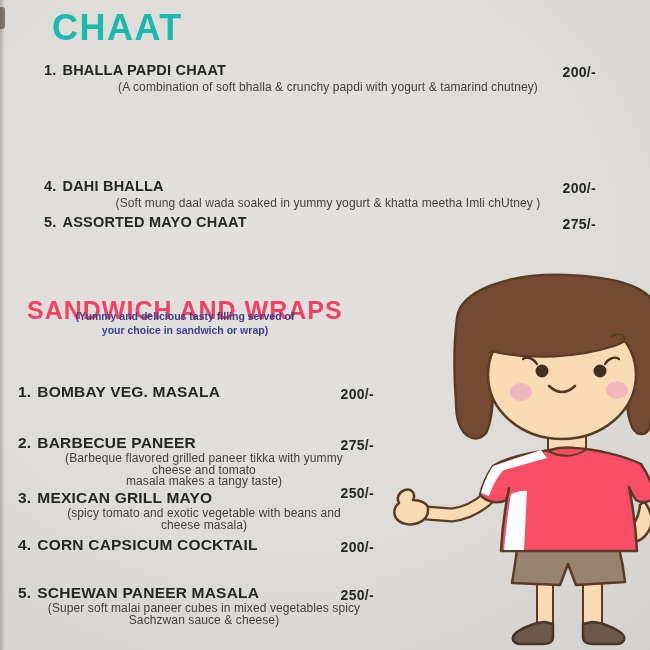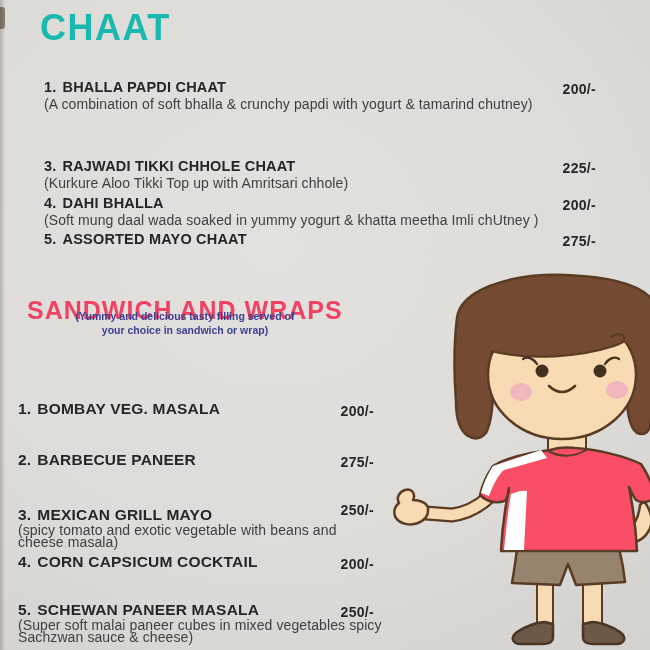--- a/index.html
+++ b/index.html
@@ -7,75 +7,74 @@
     width:650px;height:650px;position:relative;overflow:hidden;
     background:radial-gradient(95% 85% at 42% 38%, #e3e1dd 0%, #dedcd8 55%, #d2d0cc 100%);
     font-family:"Liberation Sans","DejaVu Sans",sans-serif;
     -webkit-font-smoothing:antialiased;
   }
   .edge-left{position:absolute;left:0;top:0;width:5px;height:650px;
     background:linear-gradient(90deg,rgba(70,58,46,.28),rgba(70,58,46,0));}
   .smudge{position:absolute;left:0;top:7px;width:5px;height:22px;background:rgba(62,48,36,.55);
     border-radius:0 3px 3px 0;filter:blur(.6px);}
   .h1{position:absolute;font-weight:bold;line-height:1;}
-  .h1.chaat{left:40px;top:10px;font-size:36px;letter-spacing:1.5px;color:#1ab9b0;}
+  .h1.chaat{left:52px;top:10px;font-size:36px;letter-spacing:1.5px;color:#1ab9b0;}
   .h1.sw{left:27px;top:298px;font-size:25px;letter-spacing:1px;color:#f04363;}
   .subtitle{position:absolute;left:20px;top:309px;width:330px;text-align:center;
     font-size:10.5px;font-weight:bold;line-height:14px;color:#3c3e92;white-space:pre-line;}
   .section{position:absolute;top:0;left:0;width:650px;height:650px;pointer-events:none;}
-  .mi{position:absolute;margin-top:17px;}
+  .mi{position:absolute;}
   .s1 .mi{left:44px;width:568px;}
   .s2 .mi{left:18px;width:372px;}
   .mi-t{position:relative;font-weight:bold;color:#262626;letter-spacing:.2px;}
   .s1 .mi-t{font-size:14.5px;line-height:17px;}
   .s2 .mi-t{font-size:15.5px;line-height:18px;}
   .mi-num{margin-right:6px;}
   .mi-price{position:absolute;right:16px;top:2px;font-size:14px;font-weight:bold;color:#262626;letter-spacing:.3px;}
   .s2 .mi:nth-child(3) .mi-price{top:-5px;}
-  .mi-d{color:#403f3d;font-size:14px;letter-spacing:.1px;white-space:pre-line;}
+  .mi-d{color:#403f3d;font-size:12px;letter-spacing:.1px;white-space:pre-line;text-align:center;}
   .s1 .mi-d{margin-top:2px;line-height:12px;}
   .s2 .mi-d{margin-top:1px;line-height:11.5px;}
   .girl{position:absolute;left:390px;top:260px;width:260px;height:390px;overflow:visible;}
 </style>
 </head>
 <body>
 
 <div class="edge-left"></div>
 <div class="smudge"></div>
 
 <div class="h1 chaat">CHAAT</div>
 
 <div class="section s1">
   <div class="mi" style="top:62px">
     <div class="mi-t"><span class="mi-num">1.</span><span class="mi-name">BHALLA PAPDI CHAAT</span><span class="mi-price">200/-</span></div>
     <div class="mi-d">(A combination of soft bhalla &amp; crunchy papdi with yogurt &amp; tamarind chutney)</div>
-  </div>
-  <div class="mi" style="top:141px">
-    <div class="mi-t"><span class="mi-num">3.</span><span class="mi-name">RAJWADI TIKKI CHHOLE CHAAT</span><span class="mi-price">225/-</span></div>
-    <div class="mi-d">(Kurkure Aloo Tikki Top up with Amritsari chhole)</div>
   </div>
   <div class="mi" style="top:178px">
     <div class="mi-t"><span class="mi-num">4.</span><span class="mi-name">DAHI BHALLA</span><span class="mi-price">200/-</span></div>
     <div class="mi-d">(Soft mung daal wada soaked in yummy yogurt &amp; khatta meetha Imli chUtney )</div>
   </div>
   <div class="mi" style="top:214px">
     <div class="mi-t"><span class="mi-num">5.</span><span class="mi-name">ASSORTED MAYO CHAAT</span><span class="mi-price">275/-</span></div>
   </div>
 </div>
 
 <div class="h1 sw">SANDWICH AND WRAPS</div>
 <div class="subtitle">(Yummy and delicious tasty filling served of
 your choice in sandwich or wrap)</div>
 
 <div class="section s2">
   <div class="mi" style="top:383px">
     <div class="mi-t"><span class="mi-num">1.</span><span class="mi-name">BOMBAY VEG. MASALA</span><span class="mi-price">200/-</span></div>
   </div>
   <div class="mi" style="top:434px">
     <div class="mi-t"><span class="mi-num">2.</span><span class="mi-name">BARBECUE PANEER</span><span class="mi-price">275/-</span></div>
+    <div class="mi-d">(Barbeque flavored grilled paneer tikka with yummy
+cheese and tomato
+masala makes a tangy taste)</div>
   </div>
   <div class="mi" style="top:489px">
     <div class="mi-t"><span class="mi-num">3.</span><span class="mi-name">MEXICAN GRILL MAYO</span><span class="mi-price">250/-</span></div>
     <div class="mi-d">(spicy tomato and exotic vegetable with beans and
 cheese masala)</div>
   </div>
   <div class="mi" style="top:536px">
     <div class="mi-t"><span class="mi-num">4.</span><span class="mi-name">CORN CAPSICUM COCKTAIL</span><span class="mi-price">200/-</span></div>
   </div>
   <div class="mi" style="top:584px">

